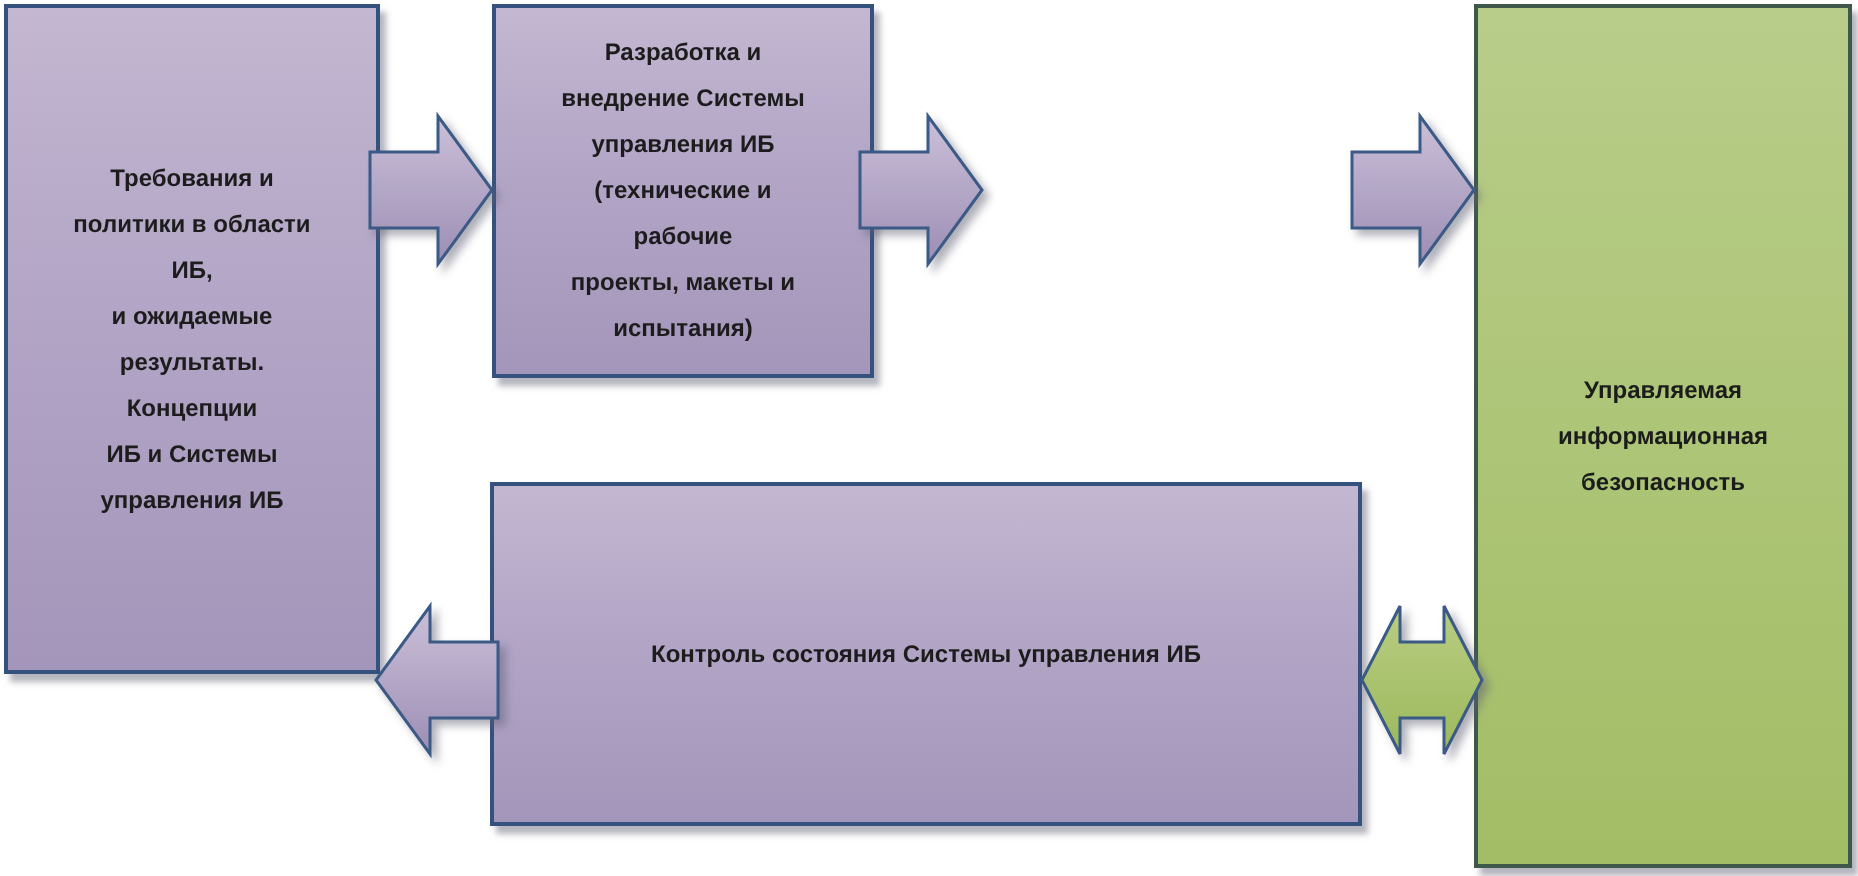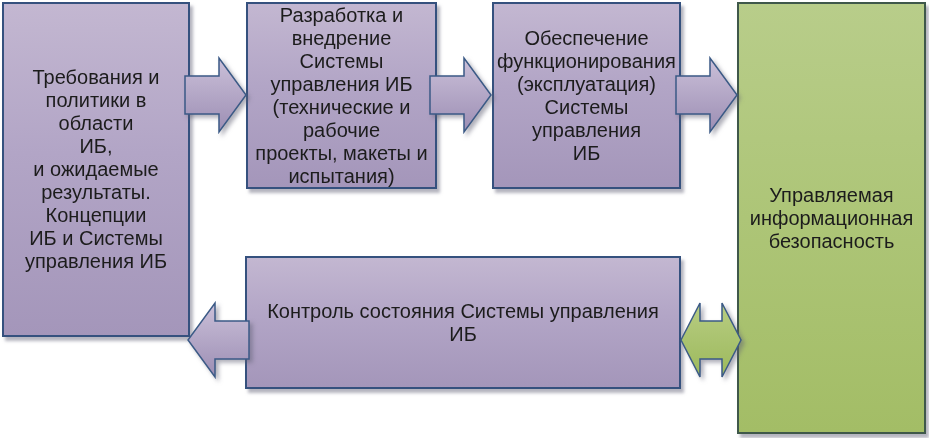--- a/index.html
+++ b/index.html
@@ -20,38 +20,38 @@
     box-sizing: border-box;
     border: 2px solid #35517e;
     box-shadow: 3px 4px 3px rgba(120,120,138,0.55);
     display: flex;
     align-items: center;
     justify-content: center;
     text-align: center;
   }
   .box .txt {
     white-space: pre-line;
-    font-weight: normal;
-    font-size: 20px;
+    font-weight: bold;
+    font-size: 12px;
     line-height: 23px;
     color: #1c1c1c;
     padding: 2px 6px;
   }
   .purple {
     background: linear-gradient(to bottom, #c3b7d1 0%, #b2a5c6 45%, #a496ba 100%);
   }
   .green {
     background: linear-gradient(to bottom, #b8cd8a 0%, #adc577 50%, #a3bd66 100%);
     border-color: #3f584a;
   }
   #box-requirements { left: 2px;   top: 2px;   width: 188px; height: 335px; }
   #box-development  { left: 246px; top: 2px;   width: 191px; height: 187px; }
   #box-operation    { left: 492px; top: 2px;   width: 189px; height: 187px; }
   #box-managed      { left: 737px; top: 2px;   width: 189px; height: 432px; }
-  #box-control      { left: 245px; top: 256px; width: 436px; height: 133px; }
+  #box-control      { left: 245px; top: 241px; width: 436px; height: 172px; }
 
   .arrow {
     position: absolute;
     overflow: visible;
     filter: drop-shadow(3px 3px 2px rgba(95,95,115,0.5));
   }
   #arrow-1 { left: 185px; top: 57px; }
   #arrow-2 { left: 430px; top: 57px; }
   #arrow-3 { left: 676px; top: 57px; }
   #arrow-4 { left: 187px; top: 302px; }
@@ -76,27 +76,20 @@
   <div class="box purple" id="box-development">
     <span class="txt">Разработка и
 внедрение Системы
 управления ИБ
 (технические и
 рабочие
 проекты, макеты и
 испытания)</span>
   </div>
 
-  <div class="box purple" id="box-operation">
-    <span class="txt">Обеспечение
-функционирования
-(эксплуатация)
-Системы управления
-ИБ</span>
-  </div>
 
   <div class="box green" id="box-managed">
     <span class="txt">Управляемая
 информационная
 безопасность</span>
   </div>
 
   <div class="box purple" id="box-control">
     <span class="txt">Контроль состояния Системы управления ИБ</span>
   </div>

